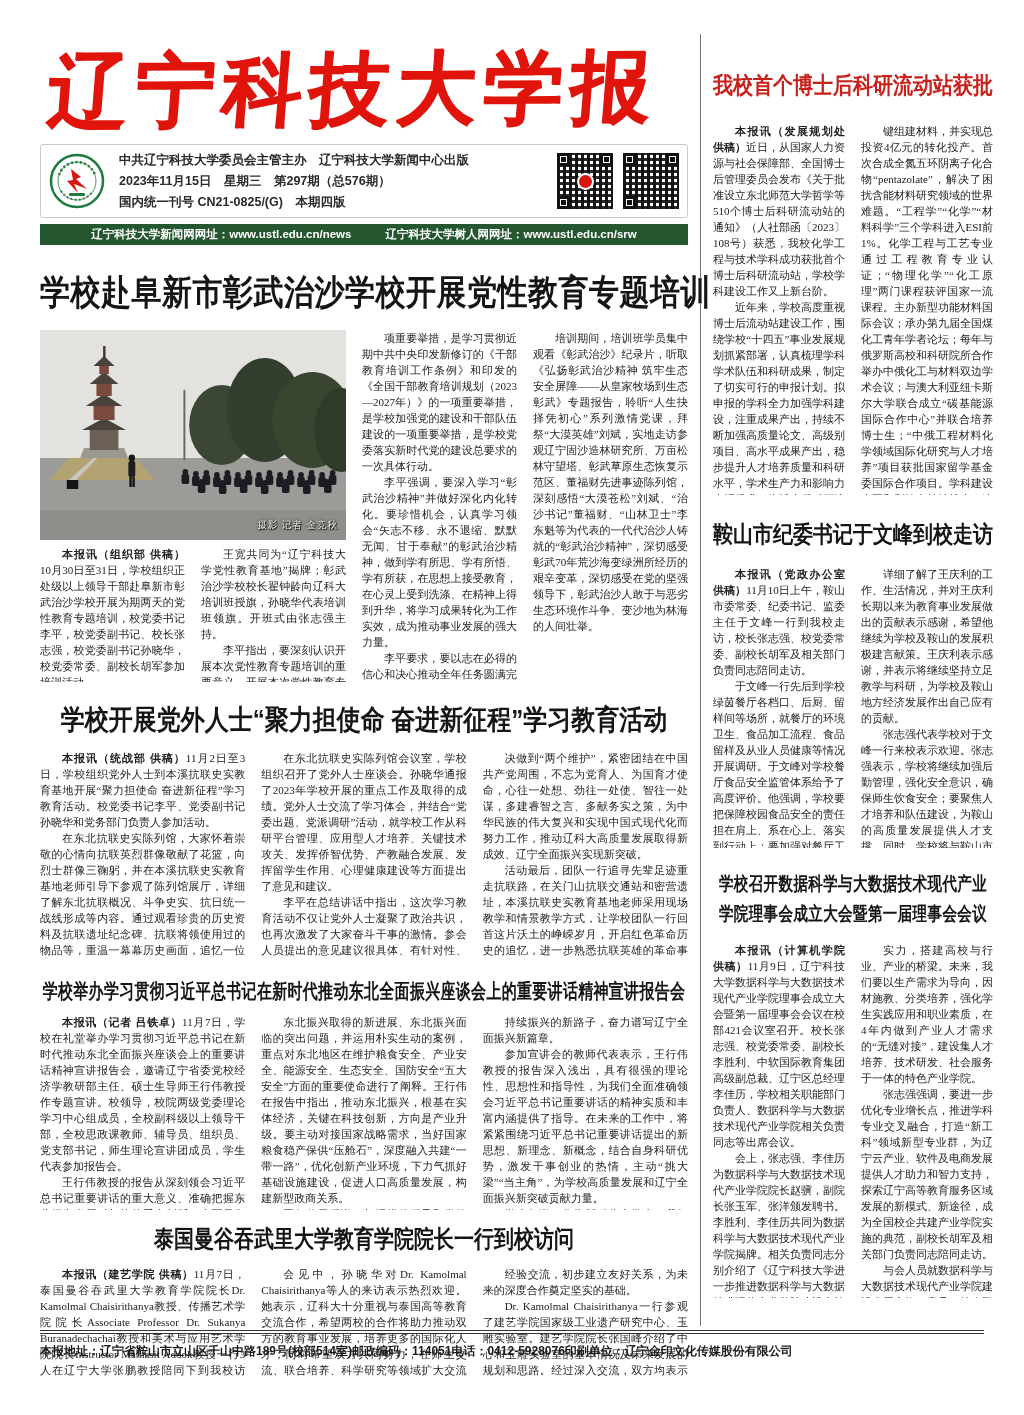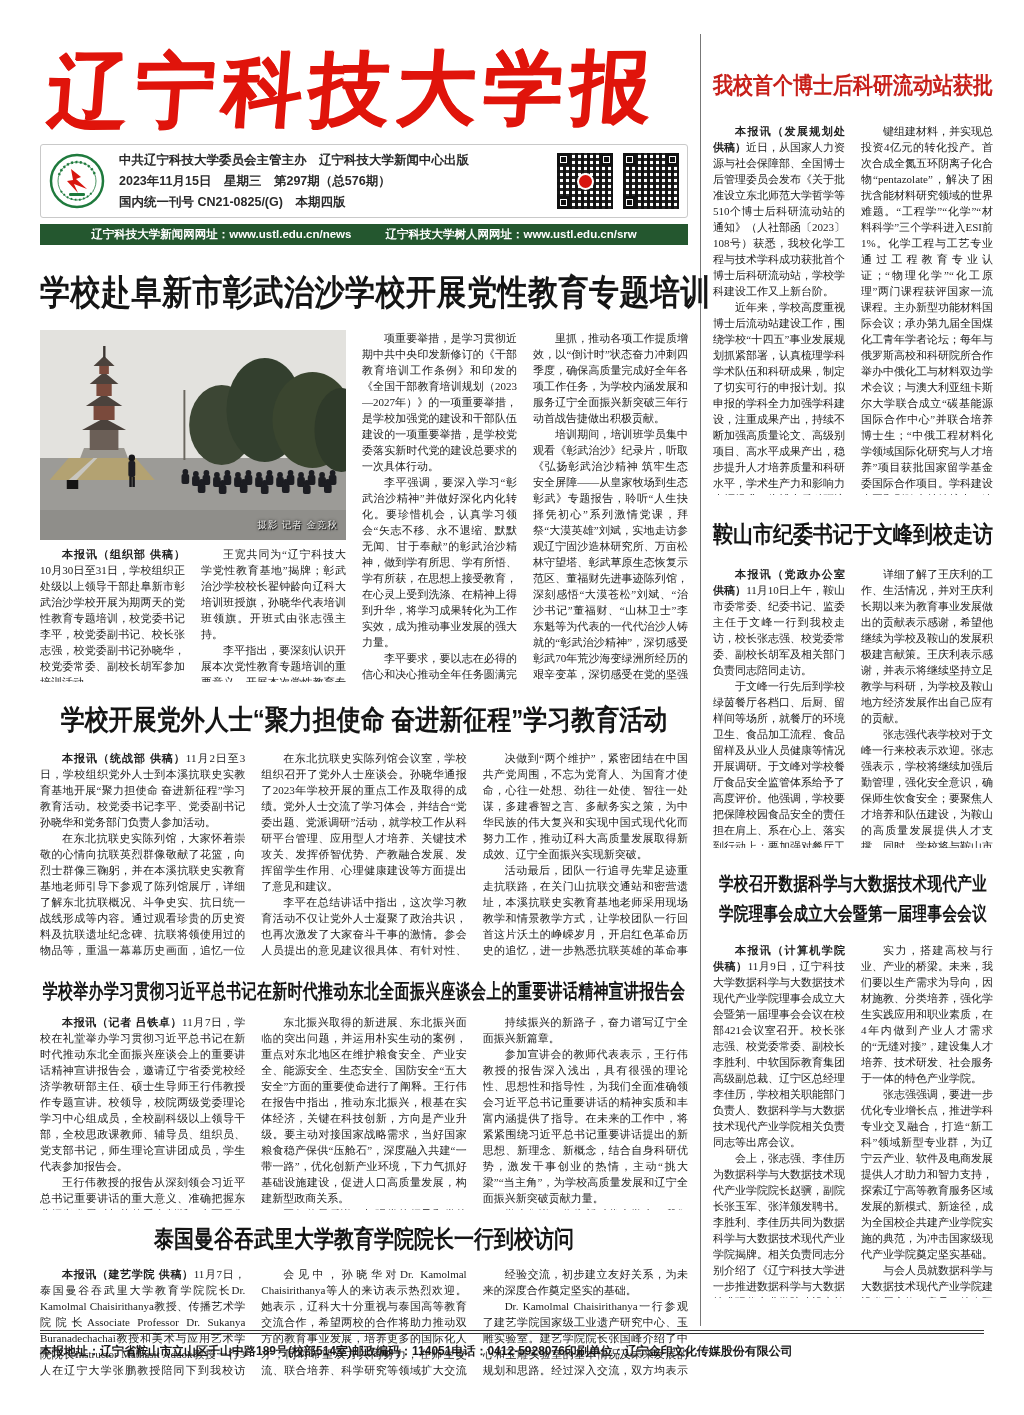--- a/index.html
+++ b/index.html
@@ -216,21 +216,20 @@
                 </div>
             </div>
           </div>
           <div class="cols art1-right">
             <div class="col">
                 <p class="para">项重要举措，是学习贯彻近期中共中央印发新修订的《干部教育培训工作条例》和印发的《全国干部教育培训规划（2023—2027年）》的一项重要举措，是学校加强党的建设和干部队伍建设的一项重要举措，是学校党委落实新时代党的建设总要求的一次具体行动。</p>
                 <p class="para">李平强调，要深入学习“彰武治沙精神”并做好深化内化转化。要珍惜机会，认真学习领会“矢志不移、永不退缩、默默无闻、甘于奉献”的彰武治沙精神，做到学有所思、学有所悟、学有所获，在思想上接受教育，在心灵上受到洗涤、在精神上得到升华，将学习成果转化为工作实效，成为推动事业发展的强大力量。</p>
                 <p class="para">李平要求，要以志在必得的信心和决心推动全年任务圆满完成。要弘扬理论联系实际的马克思主义学风，把学习与实践紧密结合，增强责任感和紧迫感，锚定目标、鼓足干劲、加压奋进，把各项工作往实里干、往深里做、往细</p>
               </div>
             <div class="col">
-                <p class="para">里抓，推动各项工作提质增效，以“倒计时”状态奋力冲刺四季度，确保高质量完成好全年各项工作任务，为学校内涵发展和服务辽宁全面振兴新突破三年行动首战告捷做出积极贡献。</p>
                 <p class="para">培训期间，培训班学员集中观看《彰武治沙》纪录片，听取《弘扬彰武治沙精神 筑牢生态安全屏障——从皇家牧场到生态彰武》专题报告，聆听“人生抉择凭初心”系列激情党课，拜祭“大漠英雄”刘斌，实地走访参观辽宁固沙造林研究所、万亩松林守望塔、彰武草原生态恢复示范区、董福财先进事迹陈列馆，深刻感悟“大漠苍松”刘斌、“治沙书记”董福财、“山林卫士”李东魁等为代表的一代代治沙人铸就的“彰武治沙精神”，深切感受彰武70年荒沙海变绿洲所经历的艰辛变革，深切感受在党的坚强领导下，彰武治沙人敢于与恶劣生态环境作斗争、变沙地为林海的人间壮举。</p>
               </div>
           </div>
         </div>
       </section>
 
       <section>
         <h2 class="h h2">学校开展党外人士“聚力担使命 奋进新征程”学习教育活动</h2>
         <div class="cols b2">
           <div class="col">
@@ -318,21 +317,21 @@
           <span>学校召开数据科学与大数据技术现代产业</span><br>
           <span>学院理事会成立大会暨第一届理事会会议</span>
         </h2>
         <div class="cols r3">
           <div class="col">
               <p class="para"><b>本报讯（计算机学院 供稿）</b>11月9日，辽宁科技大学数据科学与大数据技术现代产业学院理事会成立大会暨第一届理事会会议在校部421会议室召开。校长张志强、校党委常委、副校长李胜利、中软国际教育集团高级副总裁、辽宁区总经理李佳历，学校相关职能部门负责人、数据科学与大数据技术现代产业学院相关负责同志等出席会议。</p>
               <p class="para">会上，张志强、李佳历为数据科学与大数据技术现代产业学院院长赵骥，副院长张玉军、张洋颁发聘书。李胜利、李佳历共同为数据科学与大数据技术现代产业学院揭牌。相关负责同志分别介绍了《辽宁科技大学进一步推进数据科学与大数据技术现代产业学院建设实施方案》《数据科学与大数据技术现代产业学院在企业的人才培养流程》《辽宁科技大学数据科学与大数据技术现代产业学院人才培养方案》。与会人员就数据科学与大数据技术现代产业学院建设发展进行研讨。</p>
             </div>
           <div class="col">
               <p class="para">实力，搭建高校与行业、产业的桥梁。未来，我们要以生产需求为导向，因材施教、分类培养，强化学生实践应用和职业素质，在4年内做到产业人才需求的“无缝对接”，建设集人才培养、技术研发、社会服务于一体的特色产业学院。</p>
-              <p class="para">张志强强调，要进一步优化专业增长点，推进学科专业交叉融合，打造“新工科”领域新型专业群，为辽宁云产业、软件及电商发展提供人才助力和智力支持，探索辽宁高等教育服务区域发展的新模式、新途径，成为全国校企共建产业学院实施的典范，为冲击国家级现代产业学院奠定坚实基础。</p>
+              <p class="para">张志强强调，要进一步优化专业增长点，推进学科专业交叉融合，打造“新工科”领域新型专业群，为辽宁云产业、软件及电商发展提供人才助力和智力支持，探索辽宁高等教育服务区域发展的新模式、新途径，成为全国校企共建产业学院实施的典范，副校长胡军及相关部门负责同志陪同走访。</p>
               <p class="para">与会人员就数据科学与大数据技术现代产业学院建设发展交换了意见。校企双方一致表示，一定志不求易、事不避难、行不避险、务实合作、扎实推进、久久为功，使数据科学与大数据技术现代产业学院办出特色、办出水平。相信校企合作协同育人之路一定会越走越宽，为国家、地方经济发展培养出优秀人才，以数据科学与大数据技术现代产业学院建设的新担当、新作为，为辽宁全面振兴取得新突破贡献力量。</p>
             </div>
         </div>
       </section>
     </div>
   </div>
 
   <div class="footer">
     <div class="footer-rule"></div>
     <div class="footer-line">

